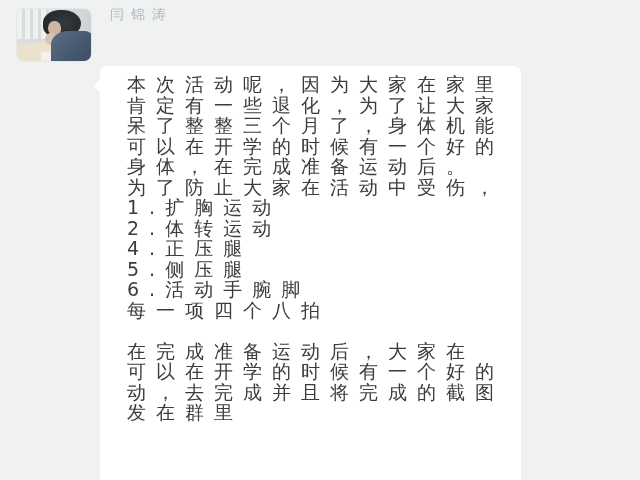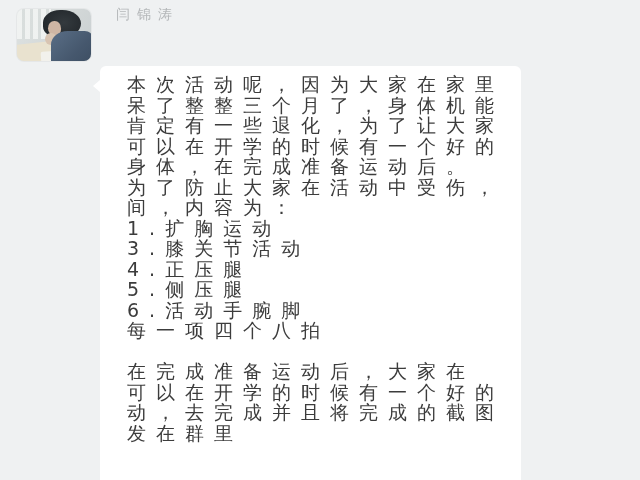--- a/index.html
+++ b/index.html
@@ -46,21 +46,21 @@
     background: #d8c4b2; border-radius: 50%;
   }
   .avatar .shirt {
     position: absolute; left: 34px; top: 22px; width: 42px; height: 34px;
     background: linear-gradient(135deg, #5a6e86 0%, #46586e 60%, #3c4d61 100%);
     border-radius: 40% 20% 0 0;
   }
 
   
   .sender-name {
-    position: absolute; left: 116px; top: 6px;
+    position: absolute; left: 110px; top: 6px;
     font-size: 14px; color: #b5b8ba; letter-spacing: 7px;
     white-space: nowrap;
   }
 
   
   .bubble {
     position: absolute; left: 100px; top: 30px;
     width: 421px; height: 444px;
     background: #ffffff;
     border-radius: 6px;
@@ -97,28 +97,27 @@
     <div class="face"></div>
     <div class="hand"></div>
     <div class="shirt"></div>
   </div>
 
   <div class="sender-name">闫锦涛</div>
 
   <div class="bubble">
     <div class="tail"></div>
     <div class="msg-line">本次活动呢，因为大家在家里</div>
+    <div class="msg-line">肯定有一些退化，为了让大家</div>
     <div class="msg-line">呆了整整三个月了，身体机能</div>
-    <div class="msg-line">肯定有一些退化，为了让大家</div>
     <div class="msg-line">可以在开学的时候有一个好的</div>
     <div class="msg-line">身体，在完成准备运动后。</div>
     <div class="msg-line">为了防止大家在活动中受伤，</div>
-    <div class="msg-line">间，内容为：</div>
     <div class="msg-line">1.扩胸运动</div>
-    <div class="msg-line">3.膝关节活动</div>
+    <div class="msg-line">2.体转运动</div>
     <div class="msg-line">4.正压腿</div>
     <div class="msg-line">5.侧压腿</div>
     <div class="msg-line">6.活动手腕脚</div>
     <div class="msg-line">每一项四个八拍</div>
     <div class="msg-line"></div>
     <div class="msg-line">在完成准备运动后，大家在</div>
     <div class="msg-line">可以在开学的时候有一个好的</div>
     <div class="msg-line">动，去完成并且将完成的截图</div>
     <div class="msg-line">发在群里</div>
   </div>

